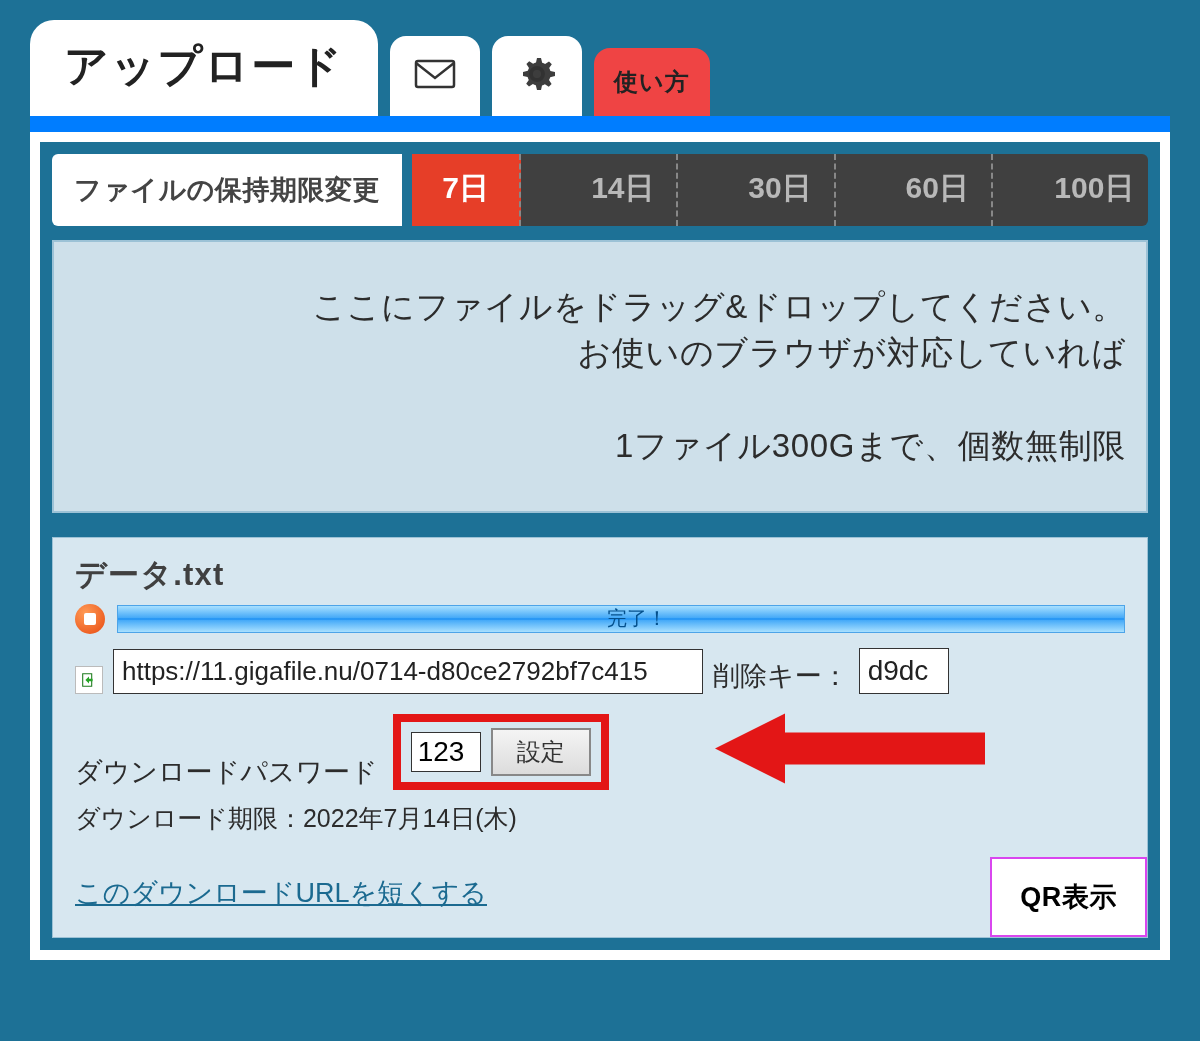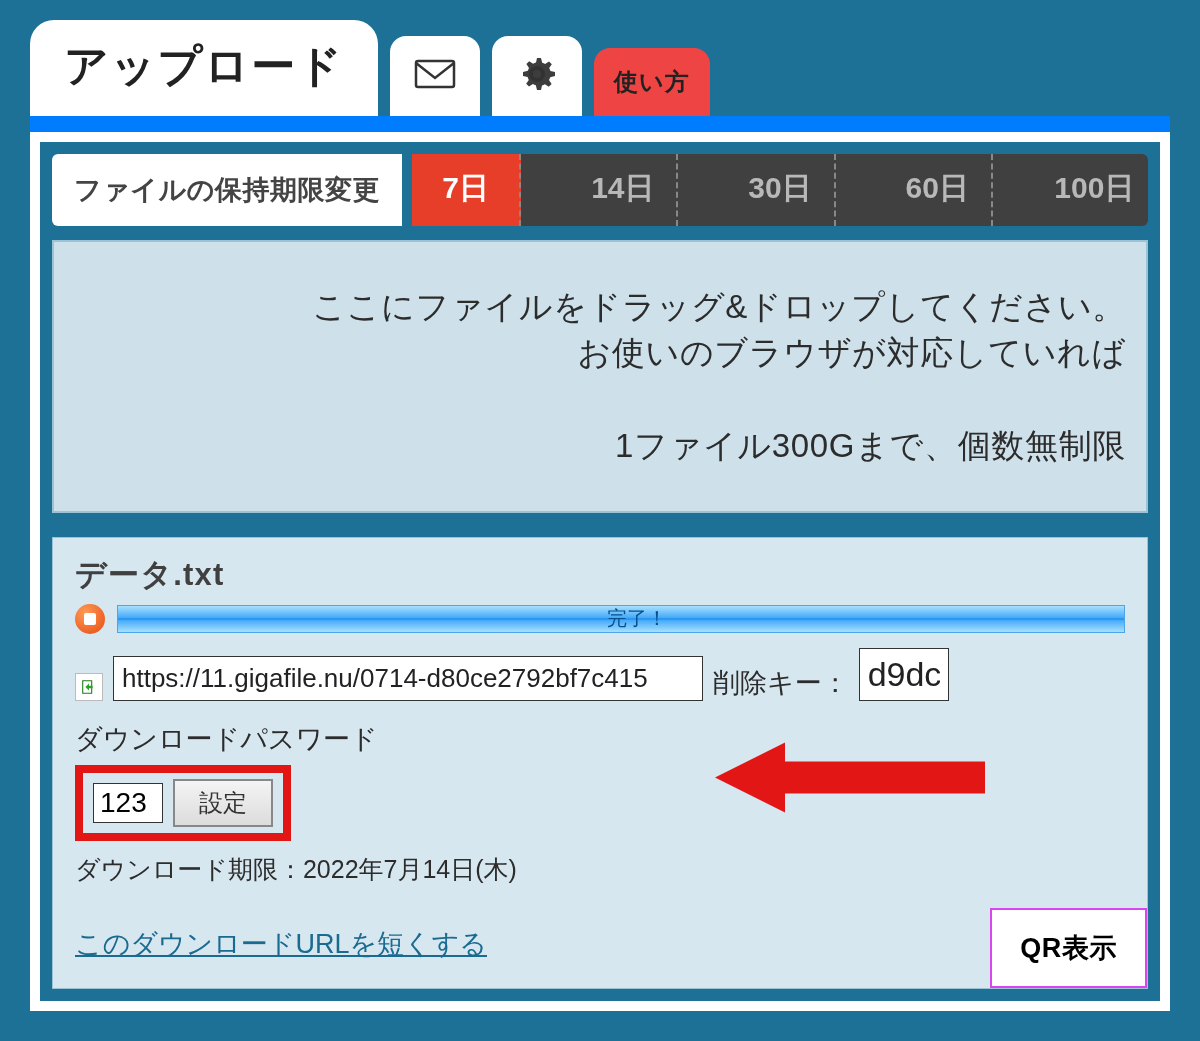--- a/index.html
+++ b/index.html
@@ -176,36 +176,35 @@
     font-weight: 500;
   }
   .del-label {
     font-size: 27px;
     color: #2c2c2c;
     font-weight: 500;
   }
   .del-field {
     border: 1px solid #333;
     background: #fff;
-    font-size: 34px;
+    font-size: 28px;
     padding: 6px 8px;
     width: 90px;
     font-family: inherit;
     color: #222;
     font-weight: 500;
   }
   .pw-row {
     display: inline-flex;
-    align-items: flex-start;
-    gap: 8px;
+    align-items: flex-end;
+    gap: 15px;
     font-size: 27px;
     color: #2c2c2c;
     margin-bottom: 12px;
     position: relative;
-    flex-direction: column;
   }
   .pw-box {
     border: 8px solid #e31616;
     padding: 6px 10px;
     display: inline-flex;
     align-items: center;
     gap: 10px;
   }
   .pw-input {
     border: 1.5px solid #333;

